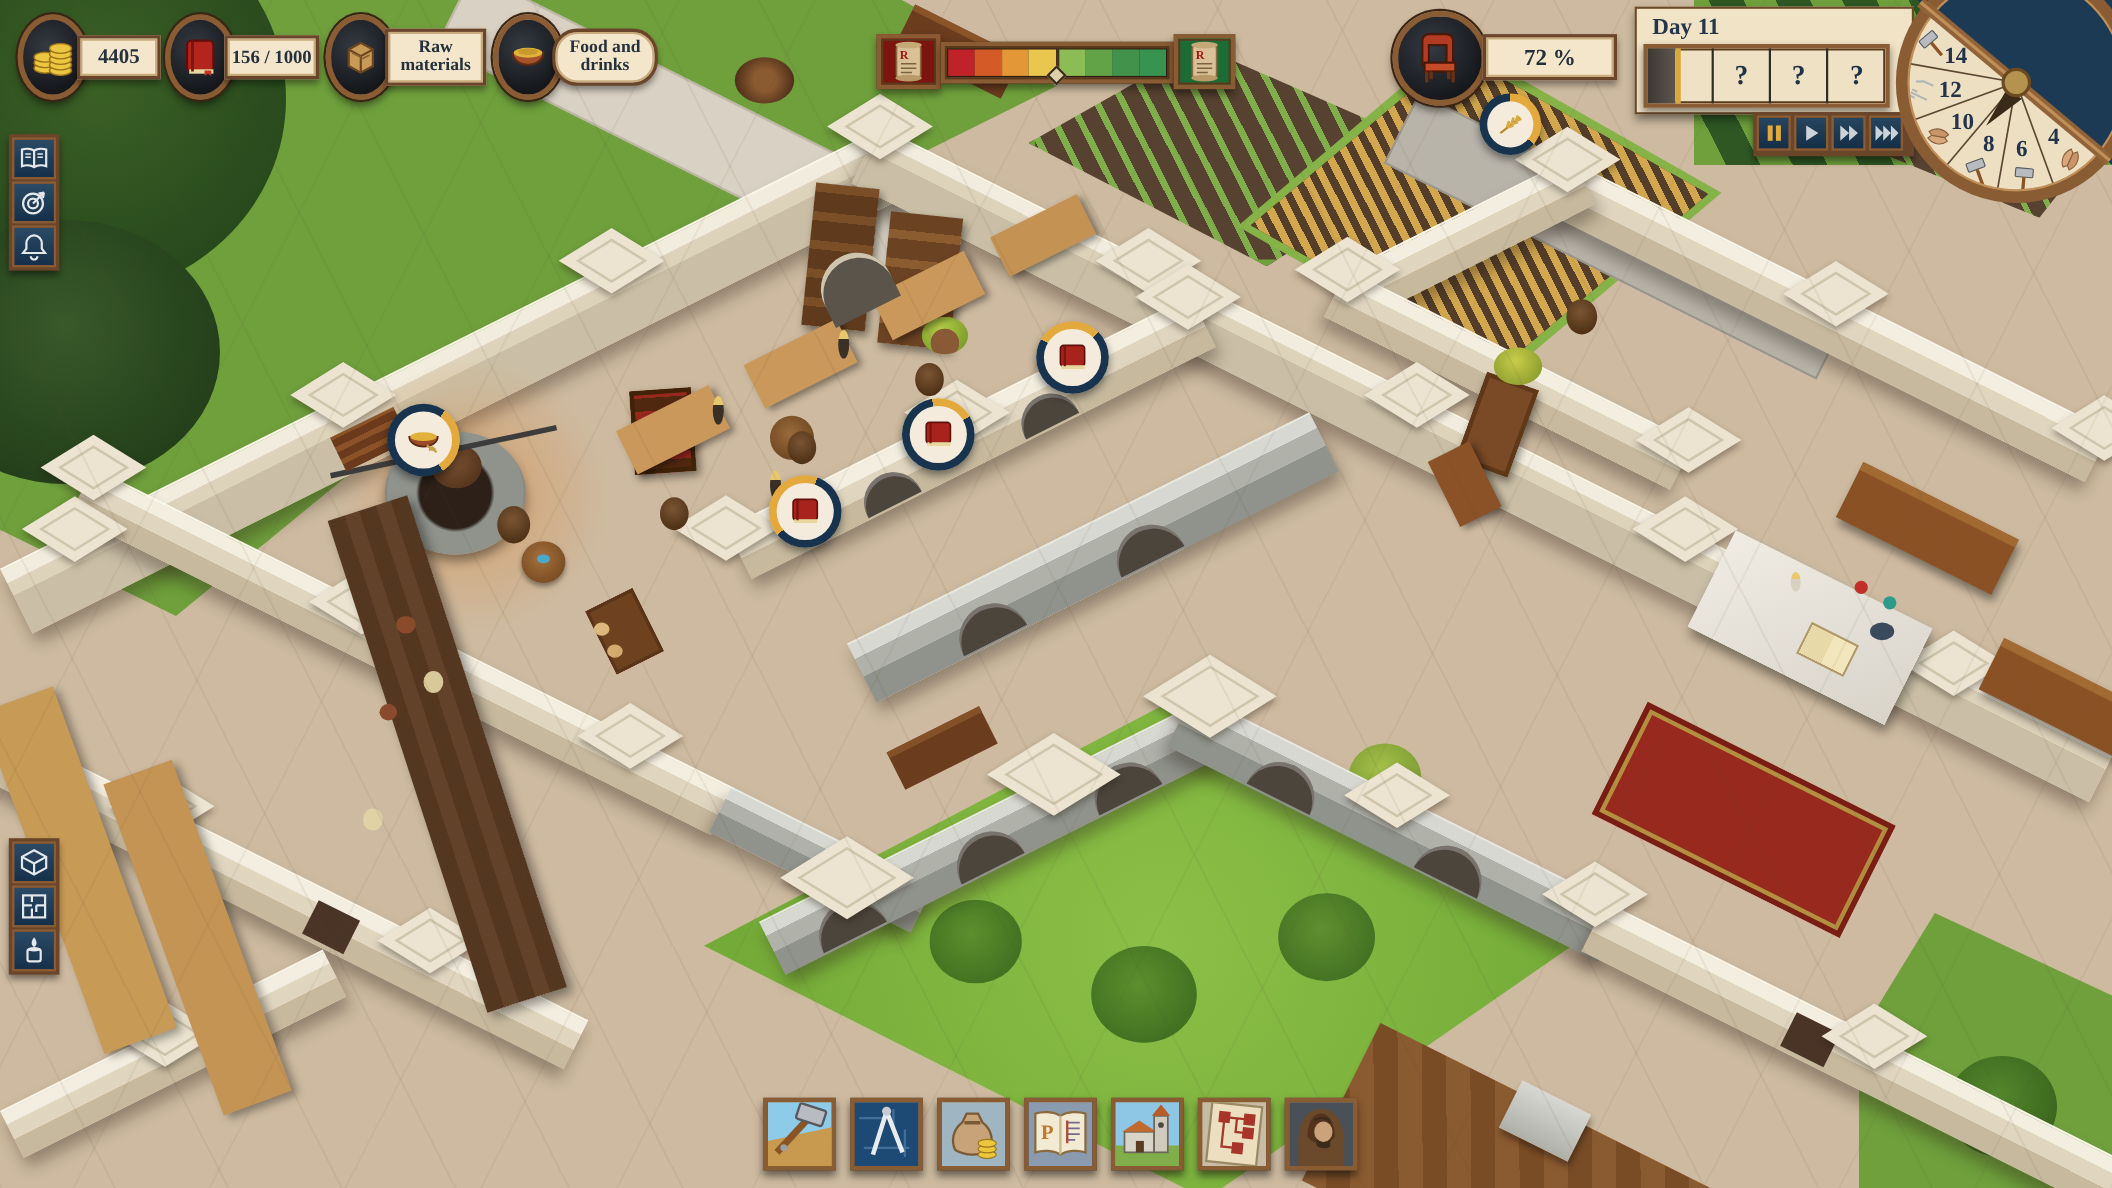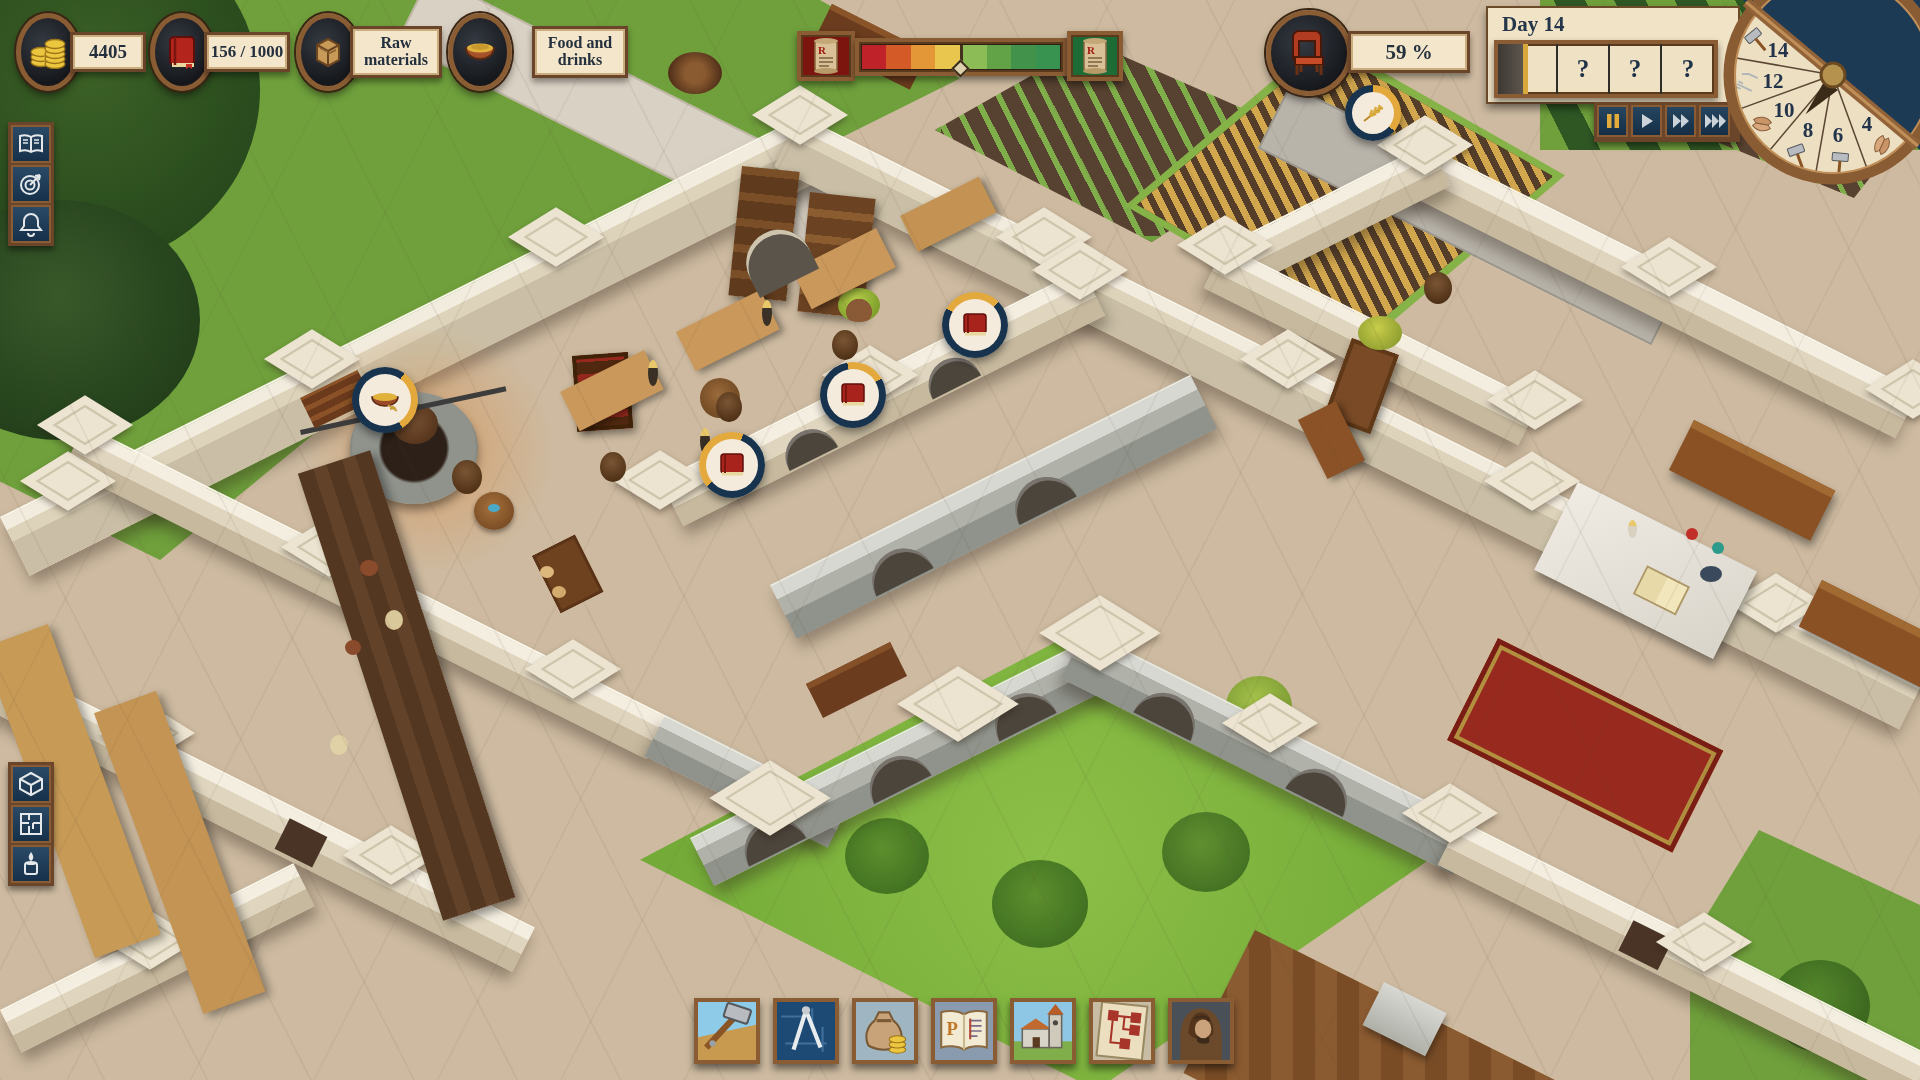--- a/index.html
+++ b/index.html
@@ -300,21 +300,21 @@
 </div>
 
 <div>
   <div class="medallion" style="left:448px;top:13px;">
     <svg width="36" height="32" viewBox="0 0 36 32">
       <path d="M4 12 h28 a14 11 0 0 1 -28 0 z" fill="#a5512a" stroke="#5a2a12" stroke-width="2"></path>
       <ellipse cx="18" cy="12" rx="13" ry="4.5" fill="#e0b23c"></ellipse>
       <ellipse cx="18" cy="11" rx="9" ry="3" fill="#c89a2e"></ellipse>
     </svg>
   </div>
-  <div class="labelbox" style="left:532px;top:26px;width:96px;height:52px;font-size:16px;padding:2px 6px;">Food and drinks</div>
+  <div class="labelbox" style="left:502px;top:26px;width:96px;height:52px;font-size:16px;padding:2px 6px;border-radius:23px;">Food and drinks</div>
 </div>
 
 <div>
   <div class="abs woodframe" style="left:797px;top:31px;width:58px;height:50px;background:#7c150e;display:flex;align-items:center;justify-content:center;">
     <svg width="34" height="38" viewBox="0 0 34 38">
       <rect x="6" y="4" width="22" height="30" rx="3" fill="#d9c097" stroke="#8a6a40" stroke-width="1.5"></rect>
       <ellipse cx="17" cy="4" rx="12" ry="3" fill="#c4a878"></ellipse>
         <ellipse cx="17" cy="34" rx="12" ry="3" fill="#b89a68"></ellipse>
       <text x="9" y="17" font-size="11" font-weight="bold" fill="#a01810" font-family="Liberation Serif, serif">R</text>
       <path d="M10 21 h14 M10 25 h14 M10 29 h10" stroke="#7a6240" stroke-width="1.4"></path>
@@ -344,26 +344,26 @@
 </div>
 
 <div>
   <div class="medallion round" style="left:1266px;top:10px;">
     <svg width="44" height="52" viewBox="0 0 44 52">
       <path d="M12 4 h16 a6 6 0 0 1 6 6 v22 h-6 v-18 h-16 v18 h-6 v-22 a6 6 0 0 1 6-6 z" fill="#b23c22" stroke="#4a1808" stroke-width="2"></path>
       <rect x="8" y="30" width="28" height="8" fill="#c44c28" stroke="#4a1808" stroke-width="2"></rect>
       <path d="M10 38 v10 M34 38 v10 M14 38 v7 M30 38 v7" stroke="#6b3014" stroke-width="3"></path>
     </svg>
   </div>
-  <div class="labelbox" style="left:1348px;top:31px;width:122px;height:42px;font-size:21px;">59 %</div>
+  <div class="labelbox" style="left:1348px;top:31px;width:122px;height:42px;font-size:21px;">72 %</div>
 </div>
 
 <div>
   <div class="abs" style="left:1486px;top:6px;width:254px;height:98px;background:#f0e3c6;border:2px solid #6b4a2a;box-shadow:0 5px 8px rgba(0,0,0,.4);"></div>
-  <div class="abs" style="left:1502px;top:12px;font-size:21px;font-weight:bold;color:#26364a;">Day 14</div>
+  <div class="abs" style="left:1502px;top:12px;font-size:21px;font-weight:bold;color:#26364a;">Day 11</div>
   <div class="abs woodframe" style="left:1494px;top:40px;width:224px;height:58px;background:#efe2c4;display:flex;align-items:stretch;">
     <div style="width:25px;background:linear-gradient(90deg,#3d3833,#5d564e);"></div>
     <div style="width:5px;background:#d9a83c;"></div>
     <div style="width:30px;border-right:2px solid #2e2c28;"></div>
     <div class="qmark" style="width:52px;border-right:2px solid #2e2c28;display:flex;align-items:center;justify-content:center;">
         <span>?</span>
       </div>
     <div class="qmark" style="width:52px;border-right:2px solid #2e2c28;display:flex;align-items:center;justify-content:center;">
         <span>?</span>
       </div>

